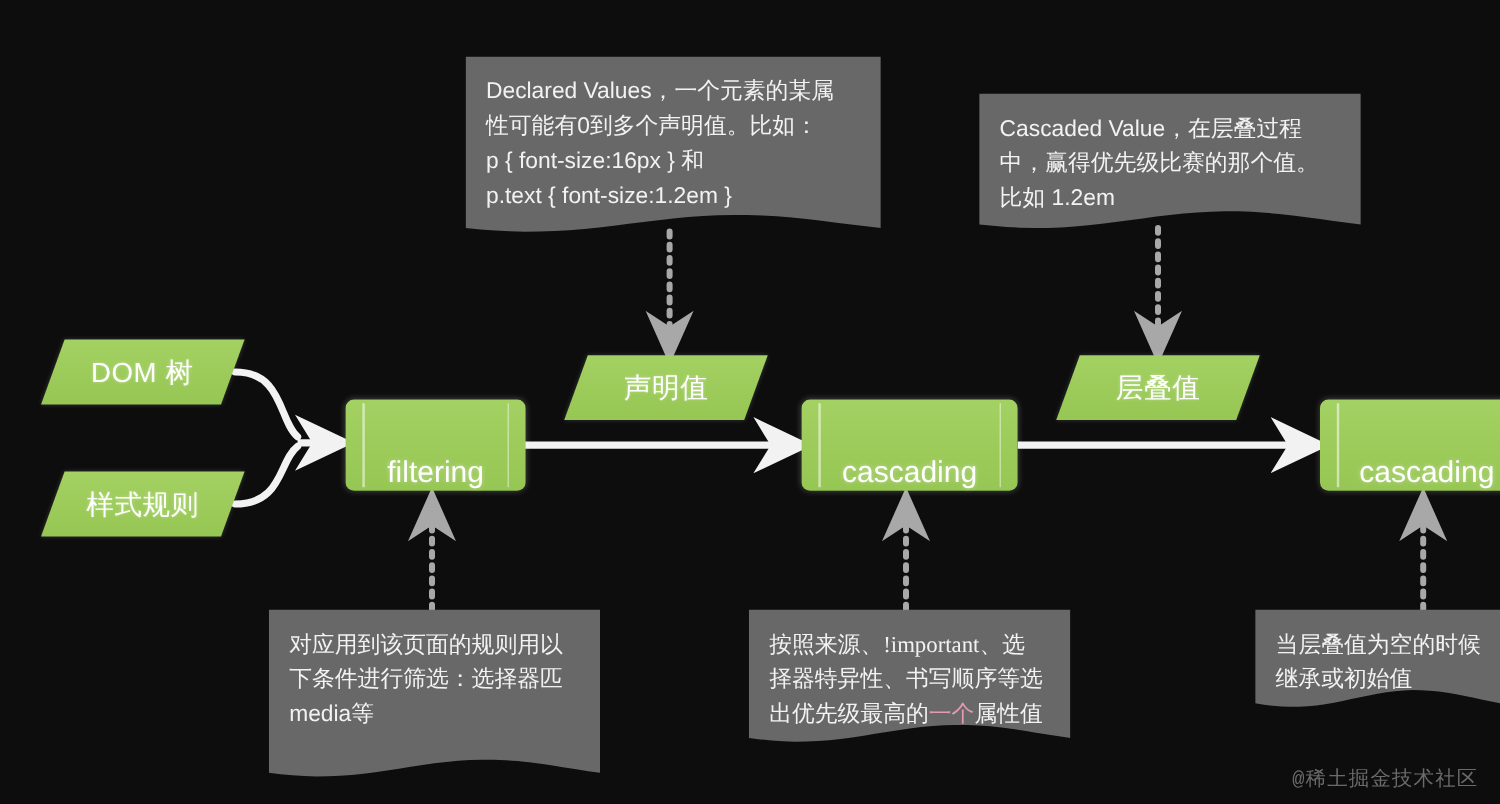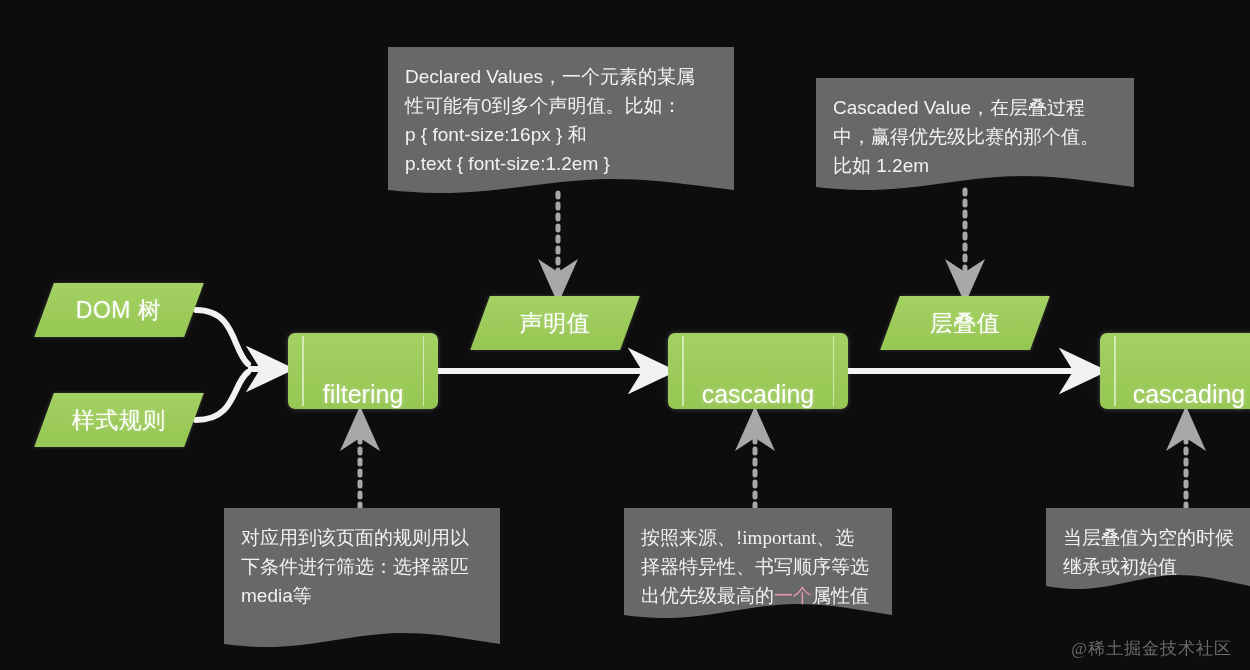--- a/index.html
+++ b/index.html
@@ -93,21 +93,21 @@
   .note .txt div { white-space: nowrap; }
   .hl { color: #e59ab0; }
 
   .wm {
     position: absolute;
     right: 18px;
     bottom: 10px;
     color: #6a6a6a;
     font-size: 17px;
     letter-spacing: 1px;
-    font-family: Liberation Serif, serif;
+    font-family: Liberation Mono, monospace;
   }
 </style>
 </head>
 <body>
 
 <div id="stage">
 
   <svg id="wires" viewBox="0 0 1250 670">
     <defs>
       <marker id="wArrow" markerWidth="9" markerHeight="9" refX="6.2" refY="4.5" orient="auto" markerUnits="strokeWidth">

